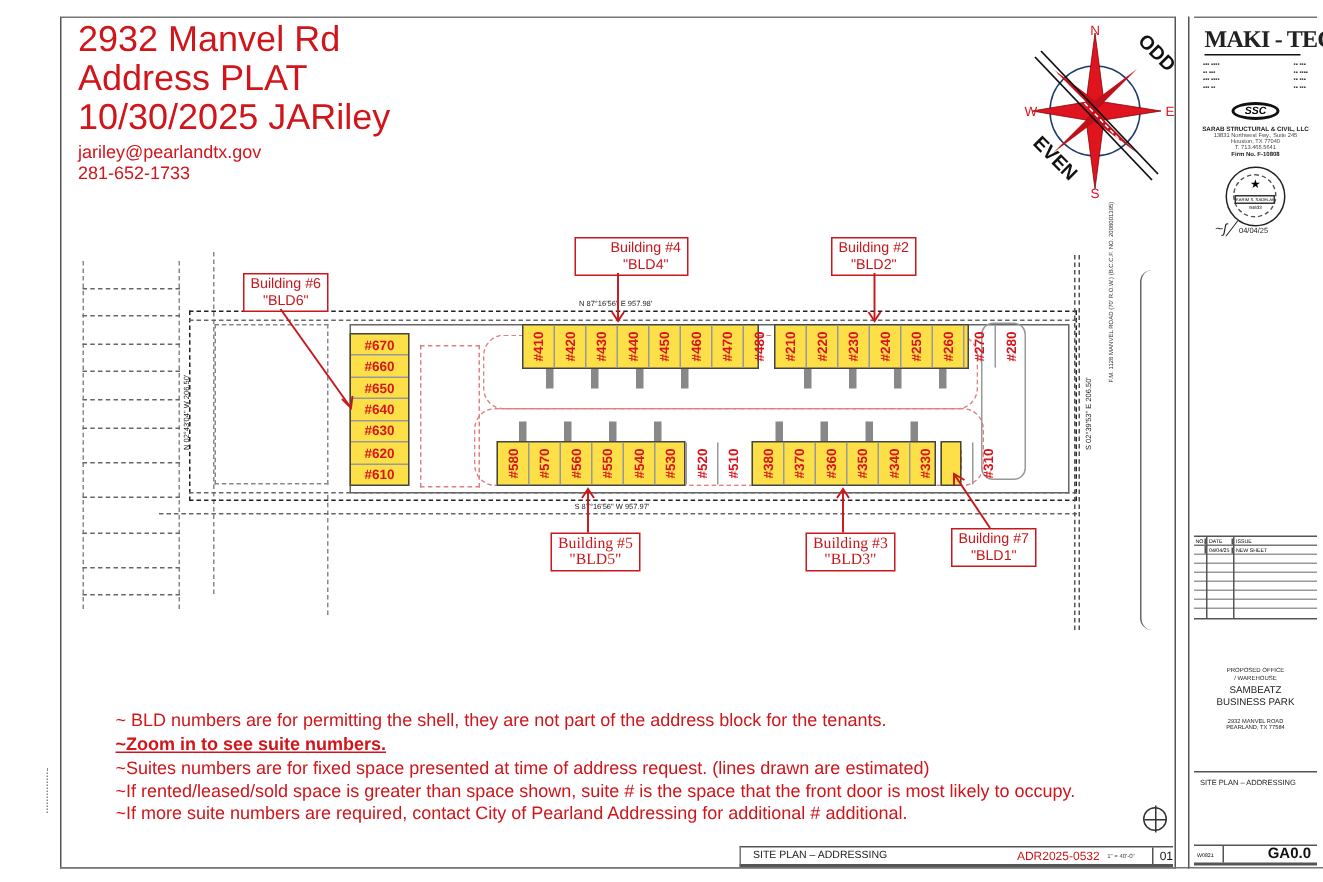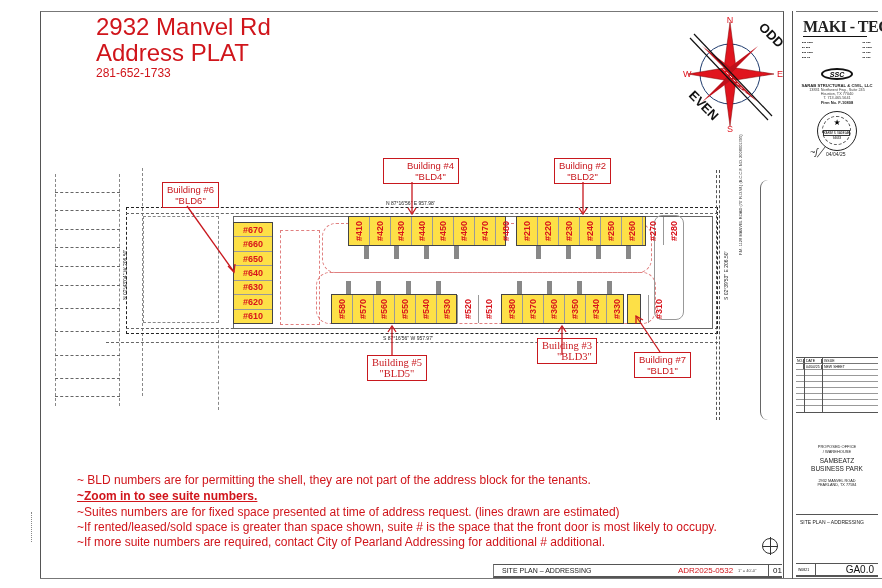--- a/index.html
+++ b/index.html
@@ -38,23 +38,25 @@
   .footer-bar { position: absolute; left: 493px; top: 564px; width: 289px; height: 14px; border-top: 1px solid #555; border-bottom: 2px solid #555; border-left: 1px solid #777; display: flex; align-items: center; font-size: 7px; }
 </style>
 </head>
 <body>
 
 <div class="sheet-border"></div>
 <div class="sheet-bottom"></div>
 <div class="tb-border"></div>
 <div class="tb-top"></div>
 
-<div class="abs" style="left:52px; top:14px;margin-left:44px;">
+<div class="abs" style="left:52px; top:14px;">
   <div class="title-line">2932 Manvel Rd</div>
   <div class="title-line">Address PLAT</div>
+  <div class="title-line">10/30/2025 JARiley</div>
+  <div class="contact-line" style="margin-top:2px;">jariley@pearlandtx.gov</div>
   <div class="contact-line">281-652-1733</div>
 </div>
 
 <div class="abs" style="left:680px; top:14px; width:110px; height:120px;">
   <svg width="110" height="120" viewBox="0 0 110 120">
     <circle cx="50" cy="60" r="30" fill="none" stroke="#1f3c6e" stroke-width="1"></circle>
     <polygon points="50,8 56,54 50,60 44,54" fill="#e0141e" stroke="#7a0000" stroke-width="0.5"></polygon>
     <polygon points="50,112 56,66 50,60 44,66" fill="#e0141e" stroke="#7a0000" stroke-width="0.5"></polygon>
     <polygon points="8,60 44,54 50,60 44,66" fill="#e0141e" stroke="#7a0000" stroke-width="0.5"></polygon>
     <polygon points="94,60 56,54 50,60 56,66" fill="#e0141e" stroke="#7a0000" stroke-width="0.5"></polygon>
@@ -272,21 +274,21 @@
       <div>"BLD4"</div>
   </div>
   <div class="callout" style="left:554px; top:158px;">
     <div>Building #2</div>
       <div>"BLD2"</div>
   </div>
   <div class="callout serif" style="left:367px; top:355px;">
     <div>Building #5</div>
       <div>"BLD5"</div>
   </div>
-  <div class="callout serif" style="left:537px; top:338px;text-align:right;">
+  <div class="callout serif" style="left:537px; top:355px;">
     <div>Building #3</div>
       <div>"BLD3"</div>
   </div>
   <div class="callout" style="left:634px; top:352px;">
     <div>Building #7</div>
       <div>"BLD1"</div>
   </div>
 
   <svg class="abs" style="left:0; top:0;" width="790" height="460">
     <g stroke="#c8181e" stroke-width="1.3" fill="none">
@@ -380,15 +382,15 @@
     <div class="tb-text" style="font-size:3.8px; margin-top:6px;">2932 MANVEL ROAD</div>
     <div class="tb-text" style="font-size:3.8px;">PEARLAND, TX 77584</div>
   </div>
 
   <div style="position:absolute; top:500px; left:0; width:82px; border-top:1px solid #555; padding-top:4px;">
     <div class="tb-text" style="font-size:5px; padding-left:4px;">SITE PLAN – ADDRESSING</div>
   </div>
 
   <div style="position:absolute; top:549px; left:0; width:82px; height:14px; border-top:1px solid #555; border-bottom:2px solid #555; display:flex; align-items:center;">
     <span style="font-size:3.5px; width:20px; padding-left:2px; border-right:0.5px solid #555; height:100%; display:flex; align-items:center;">W0821</span>
-    <span style="flex:1; text-align:right; padding-right:4px; font-size:10px; color:#111;">GA0.0</span>
+    <span style="flex:1; text-align:right; padding-right:4px; font-size:10px; color:#111;font-weight:bold;">GA0.0</span>
   </div>
 </div>
 
 </body></html>

